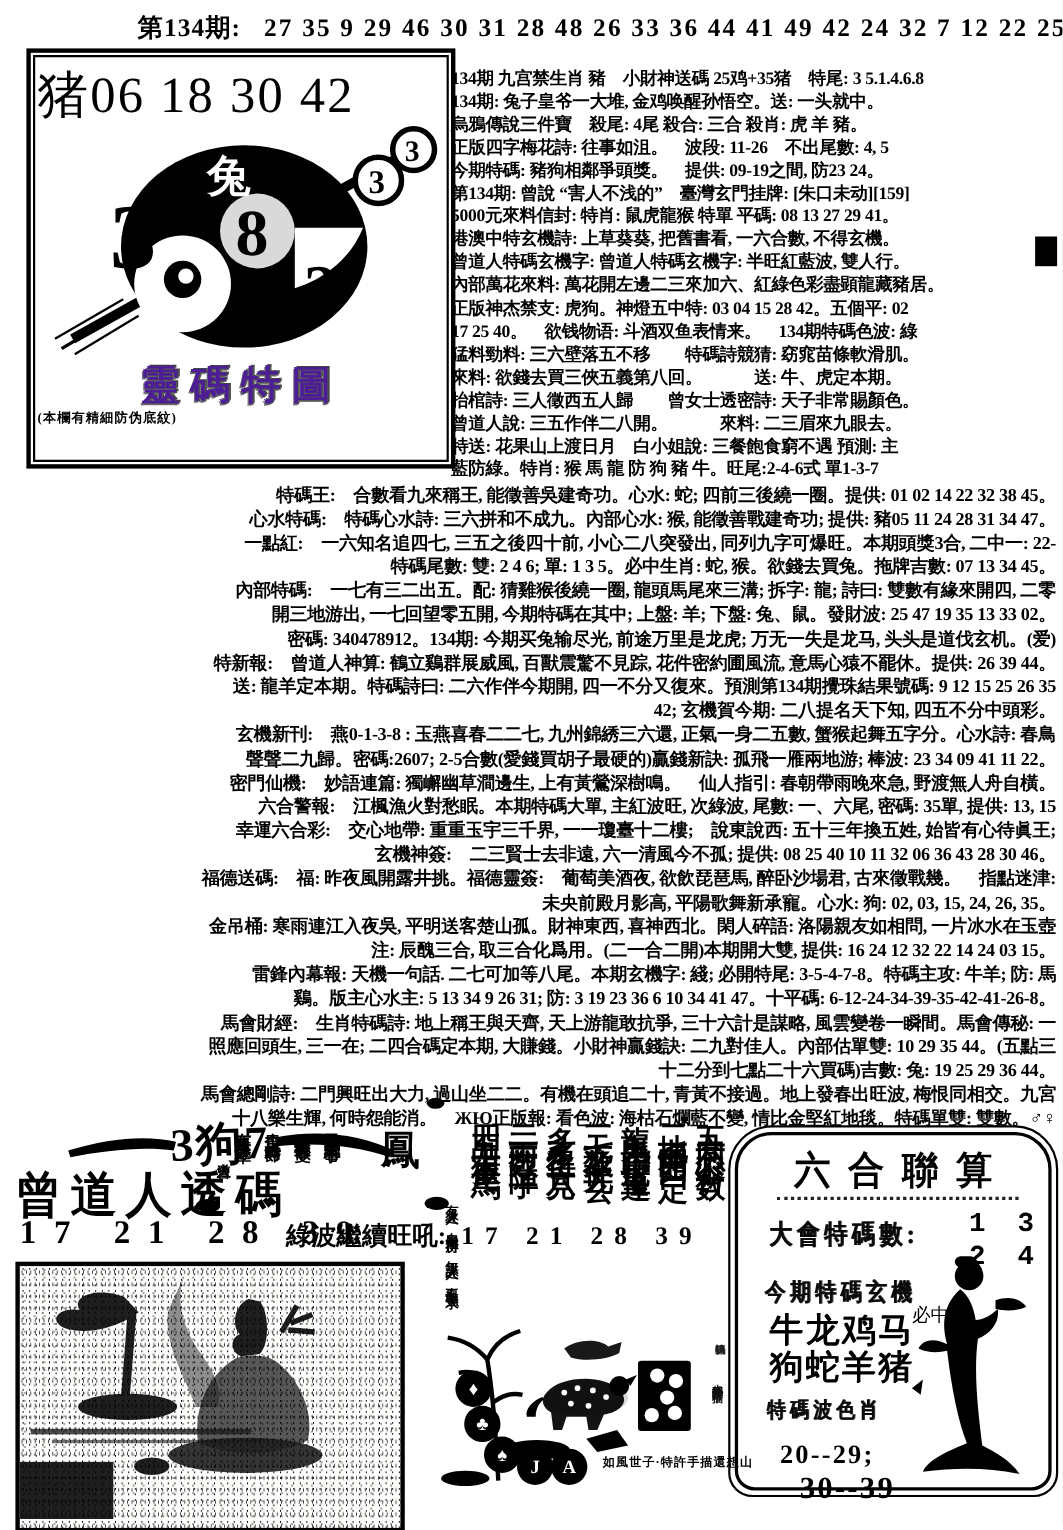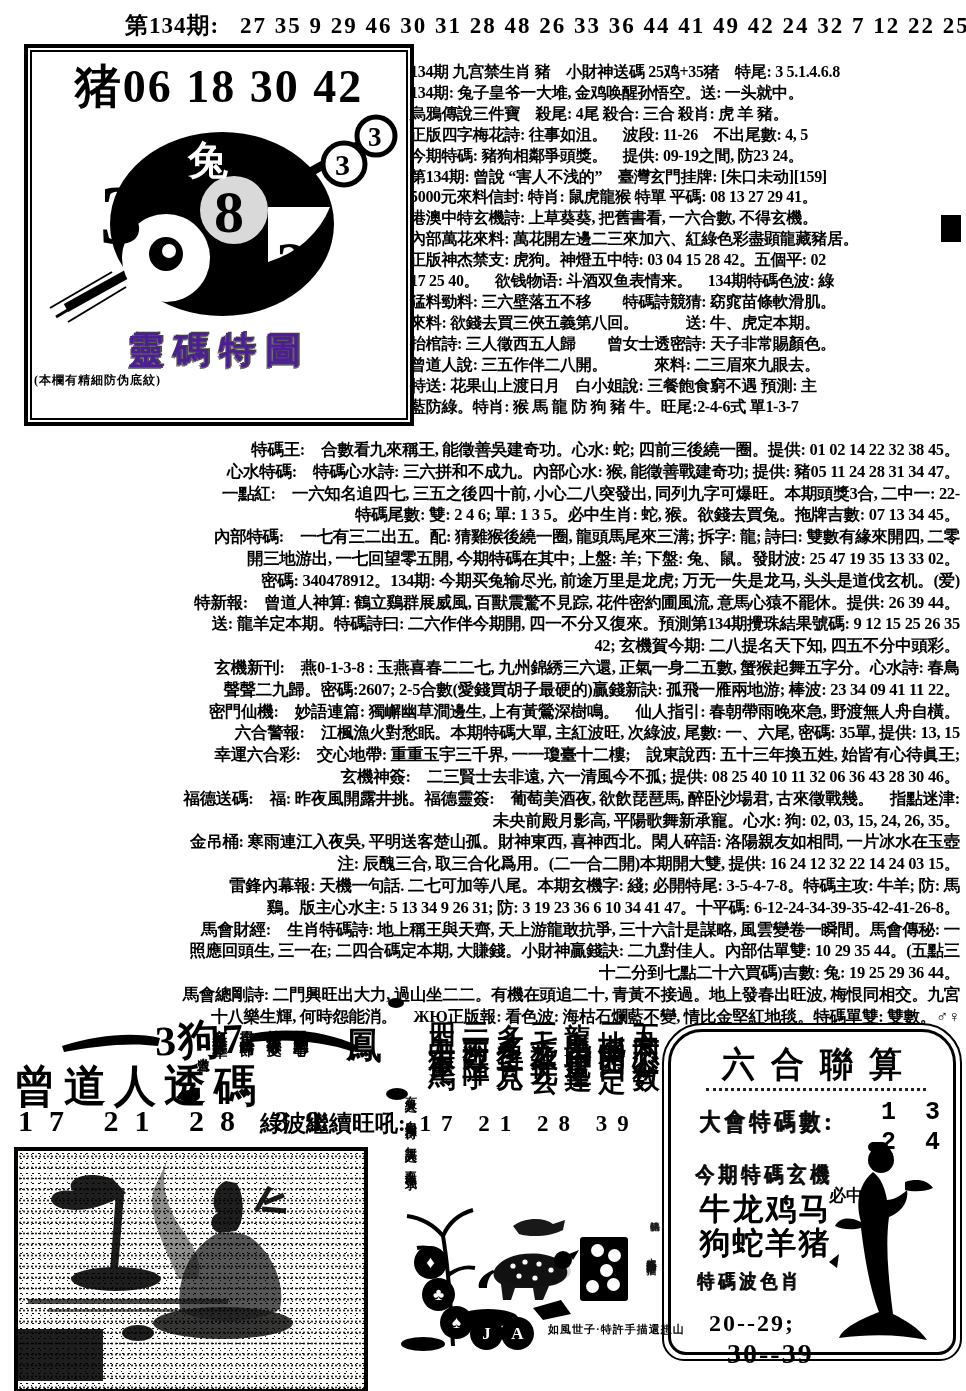--- a/index.html
+++ b/index.html
@@ -5,21 +5,21 @@
   html,body{margin:0;padding:0;background:#e8e8e4;}
   #page{position:relative;width:966px;height:1391px;background:#ffffff;color:#000;
         font-family:"Liberation Serif","DejaVu Serif",serif;overflow:hidden;}
   .abs{position:absolute;}
   
   #hdr{top:10px;left:125px;width:820px;font-size:23px;font-weight:bold;letter-spacing:1px;white-space:nowrap;}
   #hdr .nums{margin-left:14px;letter-spacing:2px;}
   
   #tipbox{top:44px;left:24px;width:382px;height:374px;border:4px solid #000;box-shadow:0 0 0 2px #fff inset,0 0 0 4px #000 inset;}
   #tipbox-inner{position:absolute;inset:6px;}
-  #tip-top{position:absolute;top:2px;left:0;width:100%;text-align:center;font-size:46px;font-weight:700;letter-spacing:2px;white-space:nowrap;}
+  #tip-top{position:absolute;top:2px;left:0;width:100%;font-size:46px;font-weight:400;letter-spacing:2px;white-space:nowrap;}
   #tip-art{position:absolute;top:58px;left:4px;}
   #tip-title{position:absolute;top:272px;left:0;width:100%;text-align:center;font-size:36px;font-weight:900;letter-spacing:10px;
              color:#4c1d95;text-shadow:1px 1px 0 #555,-1px 2px 0 #777,2px -1px 0 #444;}
   #tip-caption{position:absolute;top:318px;left:0;width:100%;text-align:left;font-size:12px;font-weight:bold;letter-spacing:1px;}
   
   #rightcol{top:62px;left:410px;width:552px;}
   #rightcol .ln{font-size:16px;font-weight:bold;line-height:20.9px;white-space:nowrap;letter-spacing:-0.3px;}
   
   #mainblock{top:439px;left:30px;width:930px;text-align:right;}
   #mainblock .ln{font-size:16.5px;font-weight:bold;line-height:21.8px;white-space:nowrap;letter-spacing:-0.3px;}
@@ -72,21 +72,21 @@
   #rbox-title{position:absolute;top:10px;left:0;width:100%;text-align:center;font-size:33px;font-weight:900;letter-spacing:16px;text-indent:16px;
               transform:scaleY(1.05);}
   #rbox-dots{position:absolute;top:56px;left:35px;width:220px;border-bottom:3px dotted #222;}
   .seal{font-weight:900;transform:scaleY(1.15);letter-spacing:4px;color:#0a0a0a;
         text-shadow:1px 0 0 #333;}
   #seal1{position:absolute;top:76px;left:28px;font-size:21px;}
   #rbox-nums{position:absolute;top:66px;left:210px;font-size:25px;font-weight:900;line-height:30px;letter-spacing:7px;white-space:nowrap;font-family:"Liberation Mono","DejaVu Sans Mono",monospace;}
   #seal2{position:absolute;top:130px;left:24px;font-size:19px;}
   #zodiac{position:absolute;top:160px;left:28px;font-size:31px;font-weight:400;line-height:34px;letter-spacing:2px;
           text-shadow:1px 0 0 #000,0 1px 0 #000;text-align:right;}
-  #musthit{position:absolute;top:152px;left:158px;font-size:17px;font-weight:700;}
+  #musthit{position:absolute;top:152px;left:158px;font-size:17px;font-weight:400;}
   #seal3{position:absolute;top:238px;left:26px;font-size:17px;}
   #range1{position:absolute;top:278px;left:38px;font-size:24px;font-weight:900;letter-spacing:2px;}
   #range2{position:absolute;top:306px;left:56px;font-size:28px;font-weight:900;letter-spacing:2px;}
   #rbox-man{position:absolute;top:110px;left:138px;}
   
   .blob{position:absolute;background:#000;border-radius:50%;}
   #blacksq{top:215px;left:941px;width:20px;height:27px;background:#000;}
 </style>
 </head>
 <body>
@@ -130,20 +130,21 @@
 
   <div class="abs" id="rightcol">
       <div class="ln">134期 九宫禁生肖 豬　小財神送碼 25鸡+35猪　特尾: 3 5.1.4.6.8</div>
       <div class="ln">134期: 兔子皇爷一大堆, 金鸡唤醒孙悟空。送: 一头就中。</div>
       <div class="ln">烏鴉傳說三件寶　殺尾: 4尾 殺合: 三合 殺肖: 虎 羊 豬。</div>
       <div class="ln">正版四字梅花詩: 往事如沮。　波段: 11-26　不出尾數: 4, 5</div>
       <div class="ln">今期特碼: 豬狗相鄰爭頭獎。　提供: 09-19之間, 防23 24。</div>
       <div class="ln">第134期: 曾說 “害人不浅的”　臺灣玄門挂牌: [朱口未动][159]</div>
       <div class="ln">5000元來料信封: 特肖: 鼠虎龍猴 特單 平碼: 08 13 27 29 41。</div>
       <div class="ln">港澳中特玄機詩: 上草葵葵, 把舊書看, 一六合數, 不得玄機。</div>
+      <div class="ln">曾道人特碼玄機字: 曾道人特碼玄機字: 半旺紅藍波, 雙人行。</div>
       <div class="ln">內部萬花來料: 萬花開左邊二三來加六、紅綠色彩盡顕龍藏豬居。</div>
       <div class="ln">正版神杰禁支: 虎狗。神燈五中特: 03 04 15 28 42。五個平: 02</div>
       <div class="ln">17 25 40。　欲钱物语: 斗酒双鱼表情来。　134期特碼色波: 綠</div>
       <div class="ln">猛料勁料: 三六壁落五不移　　特碼詩競猜: 窈窕苗條軟滑肌。</div>
       <div class="ln">來料: 欲錢去買三俠五義第八回。　　　送: 牛、虎定本期。</div>
       <div class="ln">抬棺詩: 三人徵西五人歸　　曾女士透密詩: 天子非常賜顏色。</div>
       <div class="ln">曾道人說: 三五作伴二八開。　　　來料: 二三眉來九眼去。</div>
       <div class="ln">特送: 花果山上渡日月　白小姐說: 三餐飽食窮不遇 預測: 主</div>
       <div class="ln">藍防綠。特肖: 猴 馬 龍 防 狗 豬 牛。旺尾:2-4-6式 單1-3-7</div>
     </div>

